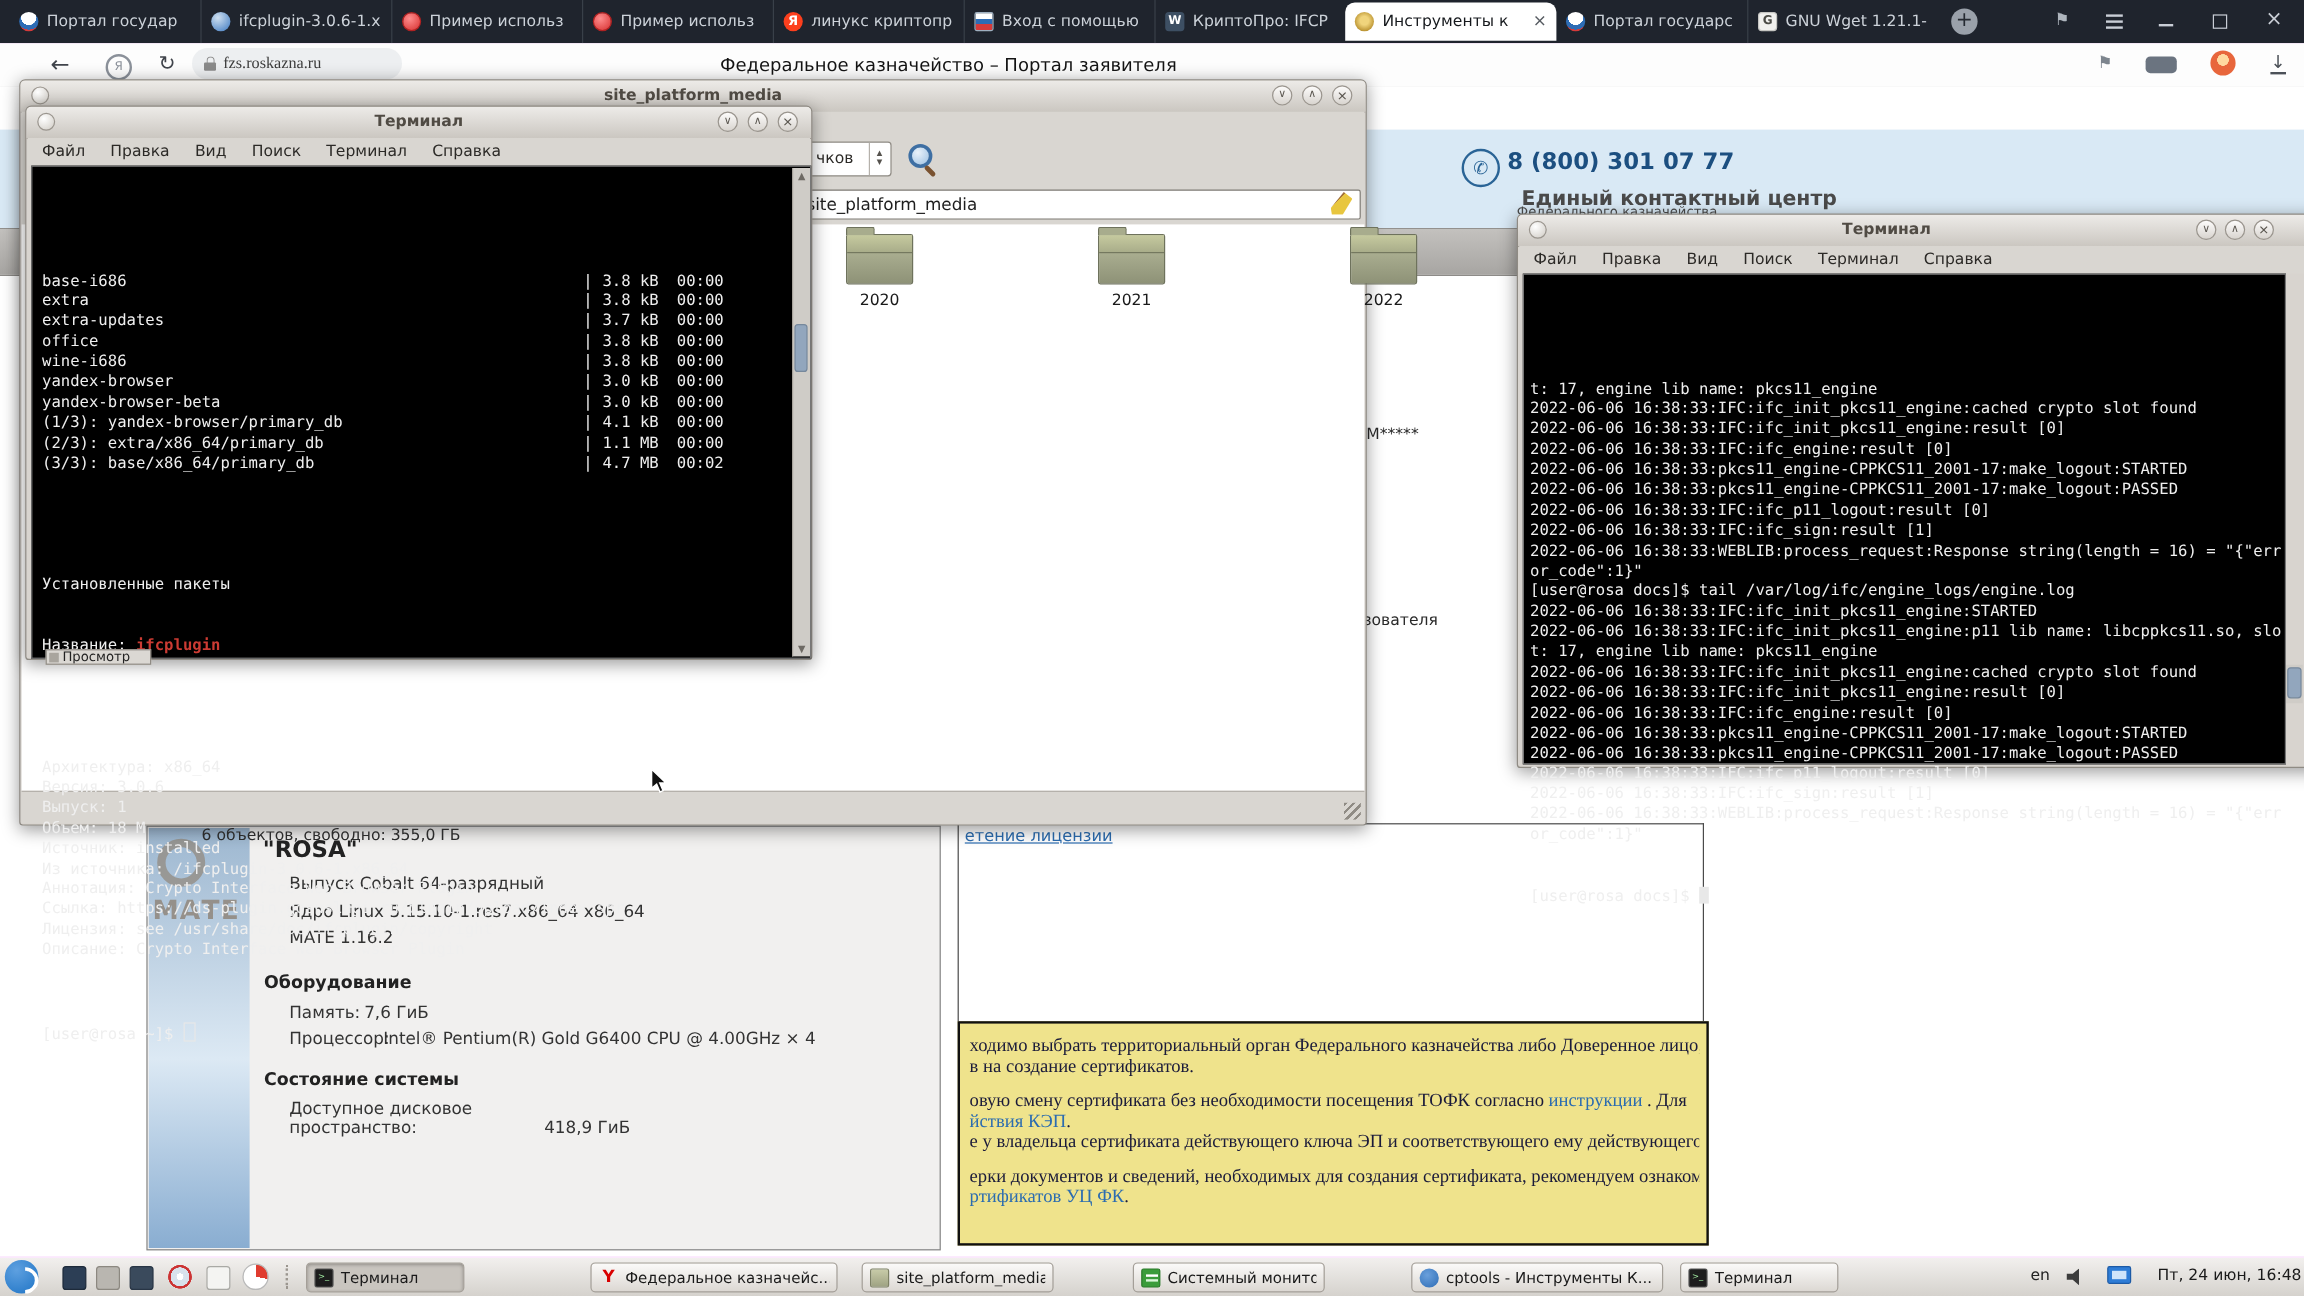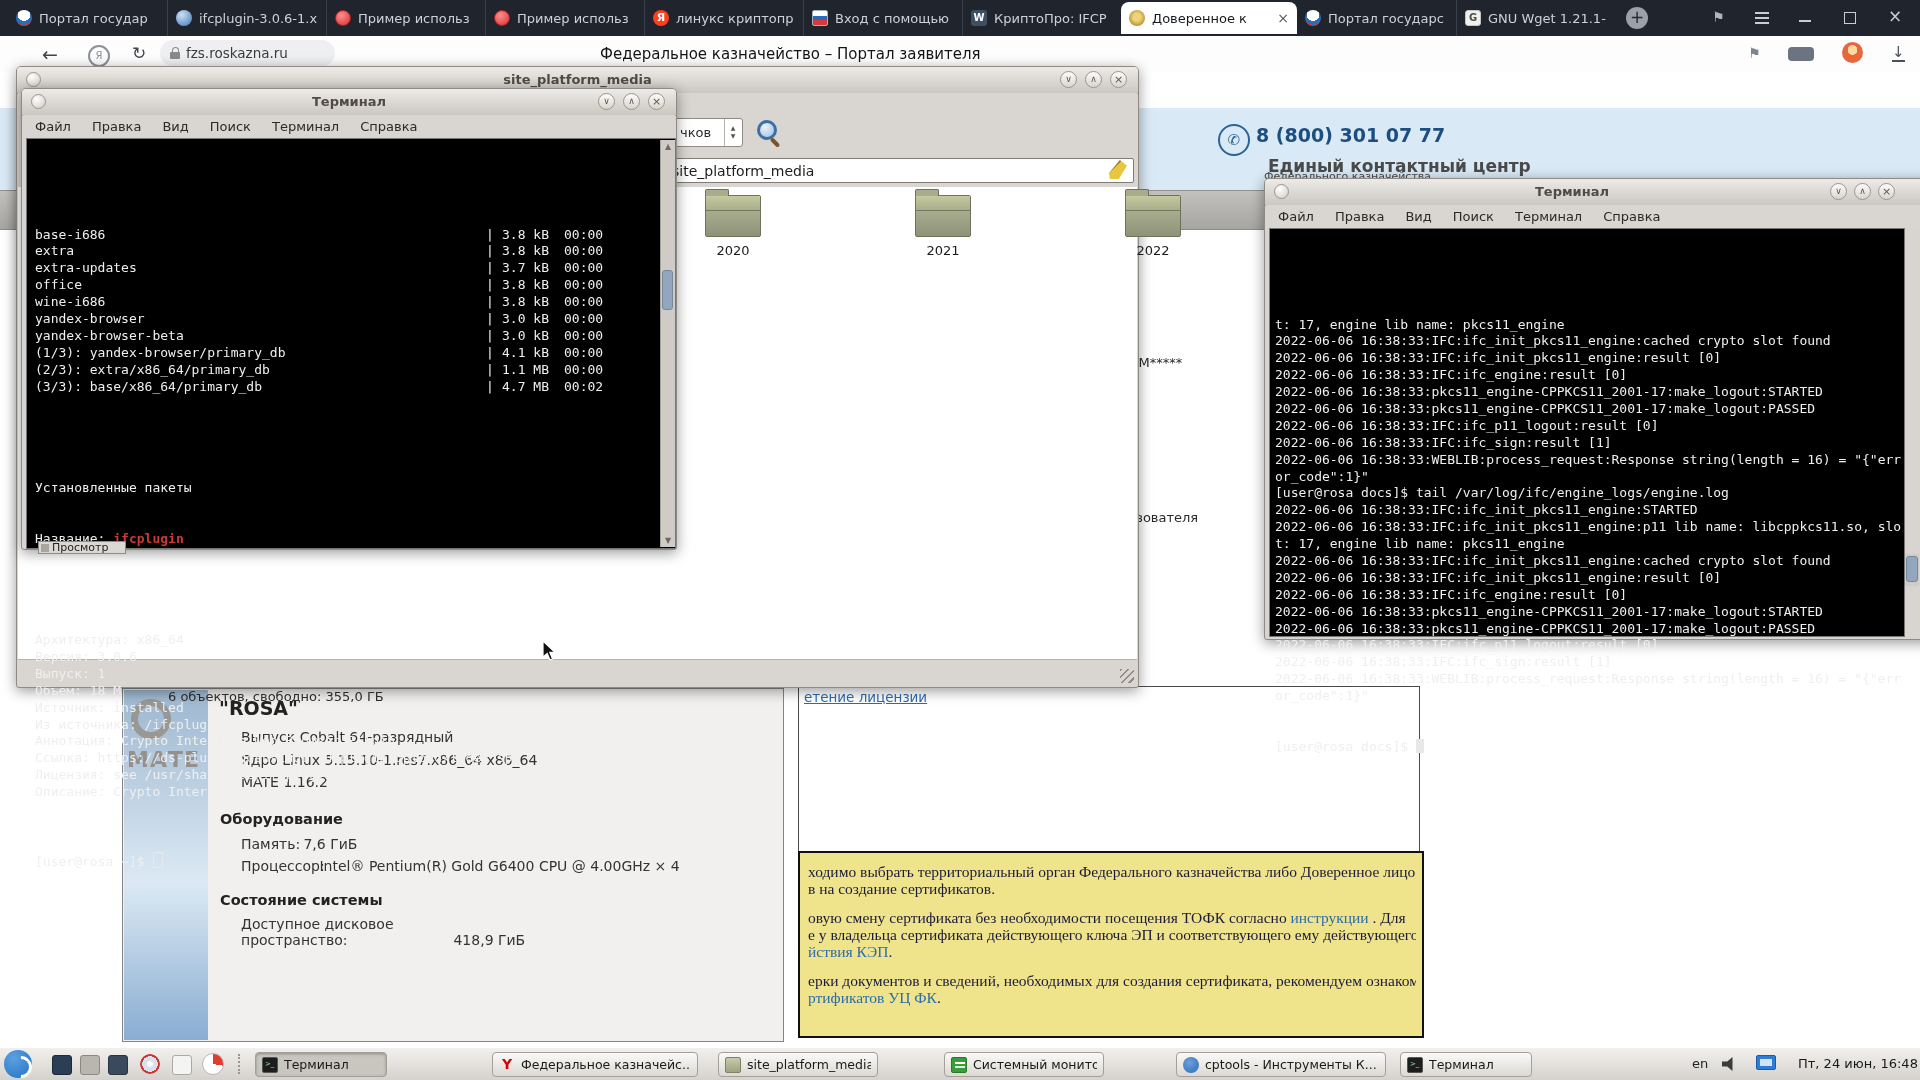--- a/index.html
+++ b/index.html
@@ -51,21 +51,21 @@
   #nav-ya{left:88px;top:45px;width:18px;height:18px;border:2px solid #8b919a;border-radius:50%;
     color:#8b919a;font-size:10px;text-align:center;line-height:18px;}
   #nav-ya::after{content:"Я";}
   #nav-reload{left:132px;top:43px;font-size:17px;color:#41454c;}
   #nav-reload::after{content:"↻";}
   #addr{left:160px;top:40px;width:175px;height:26px;background:#edeff1;border-radius:13px;
     display:flex;align-items:center;padding:0 10px;box-sizing:border-box;}
   .lock{width:10px;height:7px;background:#8a8a8a;border-radius:1px;position:relative;margin-right:6px;margin-top:4px;}
   .lock::before{content:"";position:absolute;left:1.5px;top:-5px;width:5px;height:5px;border:1.6px solid #8a8a8a;
     border-bottom:none;border-radius:4px 4px 0 0;}
-  #addr-text{font-size:13.5px;color:#3c3c3c;}
+  #addr-text{font-size:13.5px;color:#3c3c3c;font-family:Liberation Serif, serif;}
   #page-title{left:600px;top:45px;font-size:15px;color:#141414;}
   #ext-flag{left:1748px;top:45px;color:#7d858e;font-size:14px;}
   #ext-flag::after{content:"⚑";}
   #panel-pill{left:1788px;top:47px;width:26px;height:14px;background:#6b7480;border-radius:4px;}
   #avatar{left:1842px;top:42px;width:21px;height:21px;border-radius:50%;
     background:radial-gradient(circle at 50% 38%,#ffd9a0 28%,#e8663c 30%);}
   #dl-arrow{left:1892px;top:43px;font-size:15px;color:#4c5158;border-bottom:2px solid #4c5158;height:17px;}
   #dl-arrow::after{content:"↓";}
 
   
@@ -290,21 +290,21 @@
         </div>
 
         <div class="tab">
           <span class="tabicon ic-w"></span>
           <span class="tablabel">КриптоПро: IFCP</span>
 
         </div>
 
         <div class="tab active">
           <span class="tabicon ic-eagle"></span>
-          <span class="tablabel">Доверенное к</span>
+          <span class="tablabel">Инструменты к</span>
           <span class="tclose"></span>
         </div>
 
         <div class="tab">
           <span class="tabicon ic-gos"></span>
           <span class="tablabel">Портал государс</span>
 
         </div>
 
         <div class="tab">
@@ -350,23 +350,23 @@
     <div id="notice" class="abs">
 
         <div class="yline"><span>ходимо выбрать территориальный орган Федерального казначейства либо Доверенное лицо, по</span></div>
 
         <div class="yline"><span>в на создание сертификатов.</span></div>
 
         <div class="yline gap"></div>
 
         <div class="yline"><span>овую смену сертификата без необходимости  посещения ТОФК согласно </span><span class="ylink">инструкции</span><span> . Для</span></div>
 
+        <div class="yline"><span class="ylink">йствия КЭП</span><span>.</span></div>
+
         <div class="yline"><span>е у владельца сертификата действующего ключа ЭП и соответствующего ему действующего</span></div>
-
-        <div class="yline"><span class="ylink">йствия КЭП</span><span>.</span></div>
 
         <div class="yline gap"></div>
 
         <div class="yline"><span>ерки документов и сведений, необходимых для создания сертификата, рекомендуем ознакомиться с</span></div>
 
         <div class="yline"><span class="ylink">ртификатов УЦ ФК</span><span>.</span></div>
       </div>
   </div>
 
   <div id="sysmon" class="abs">

